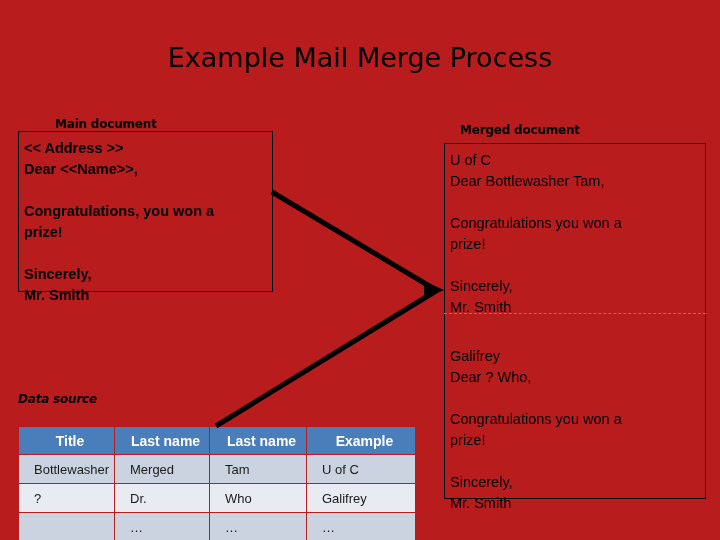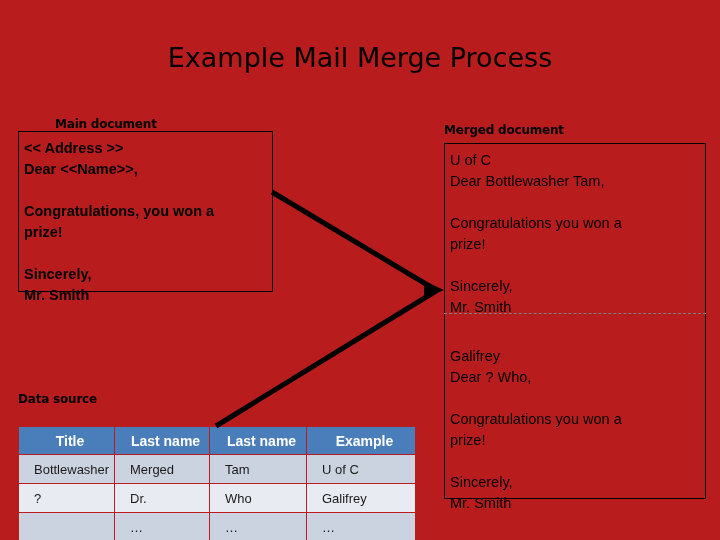--- a/index.html
+++ b/index.html
@@ -36,22 +36,22 @@
   .section-label {
     position: absolute;
     font-family: "DejaVu Sans", sans-serif;
     font-size: 12px;
     font-weight: 700;
     color: #000000;
     white-space: nowrap;
     letter-spacing: -0.2px;
   }
   #label-main-document { left: 18px; top: 117px; margin-left: 37px; }
-  #label-merged-document { left: 444px; top: 123px; }
-  #label-data-source { left: 18px; top: 392px; }
+  #label-merged-document { left: 460px; top: 123px; }
+  #label-data-source { left: 18px; top: 392px; font-style: italic; }
 
   
   .doc-box {
     position: absolute;
     border: 1px solid #000000;
     box-sizing: border-box;
     background: transparent;
   }
   #main-document-box {
     left: 18px;

